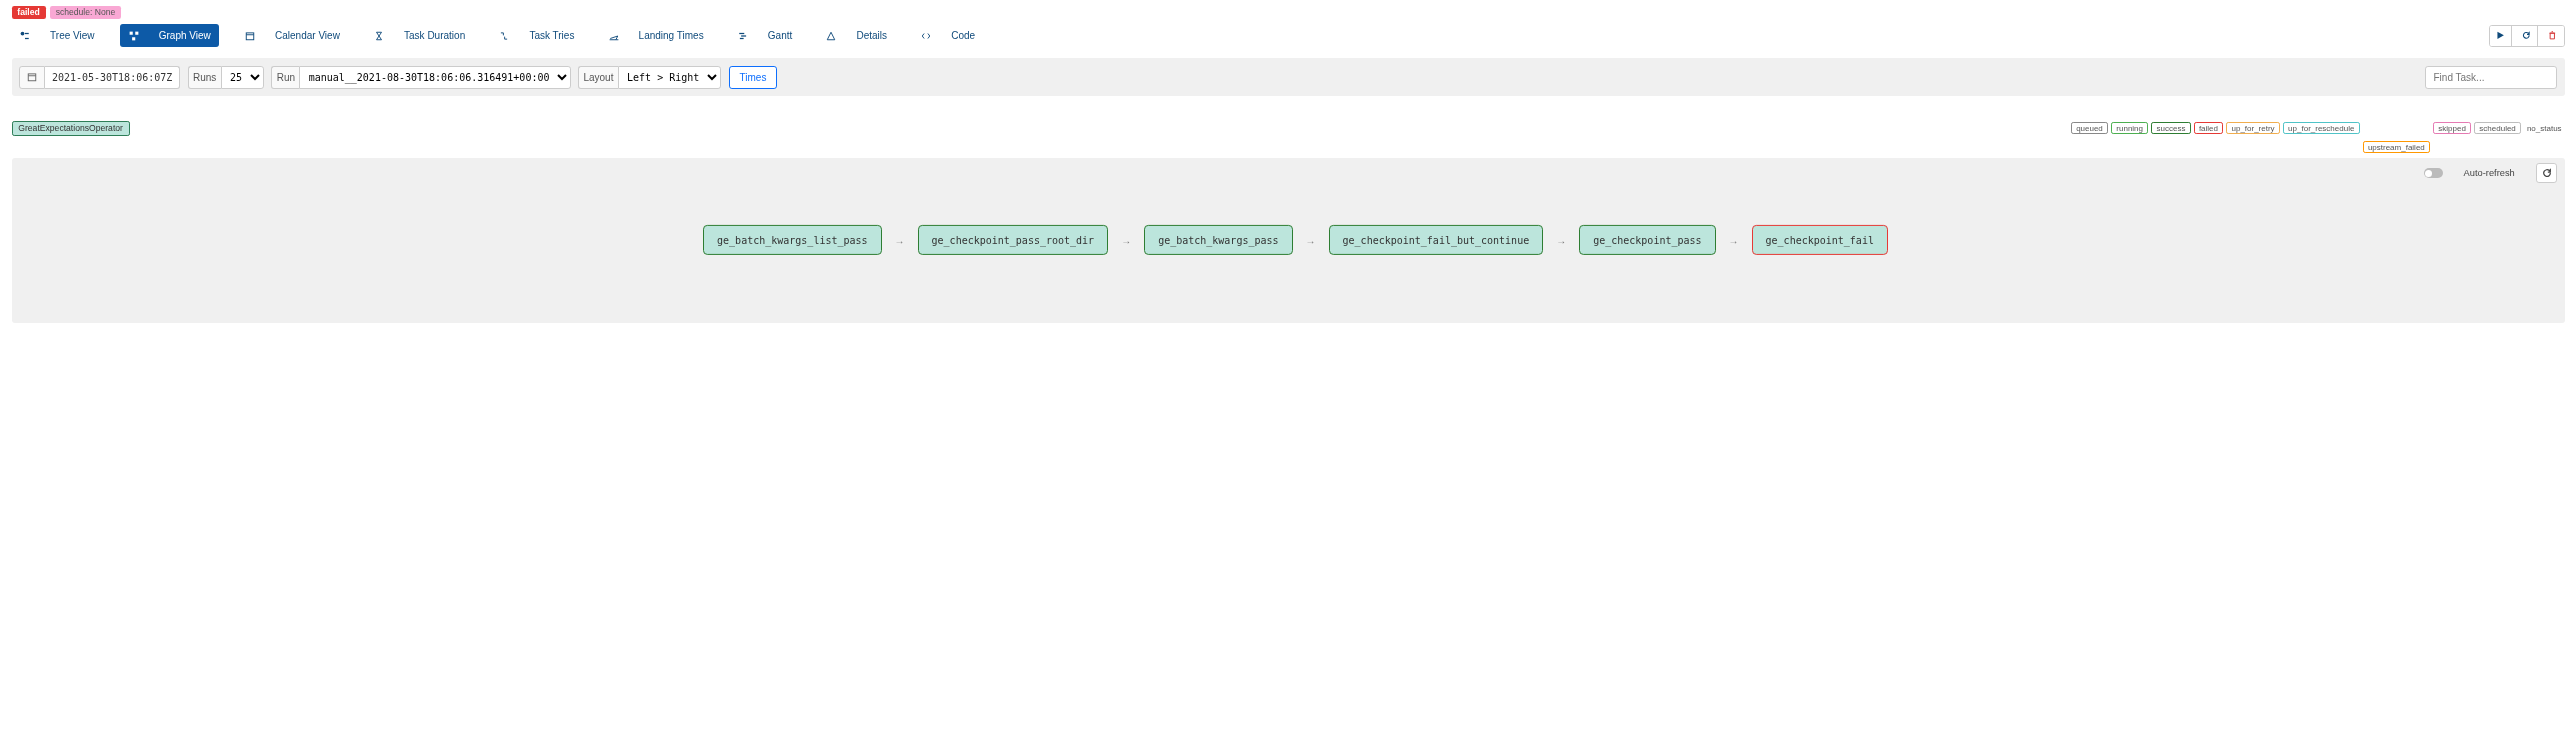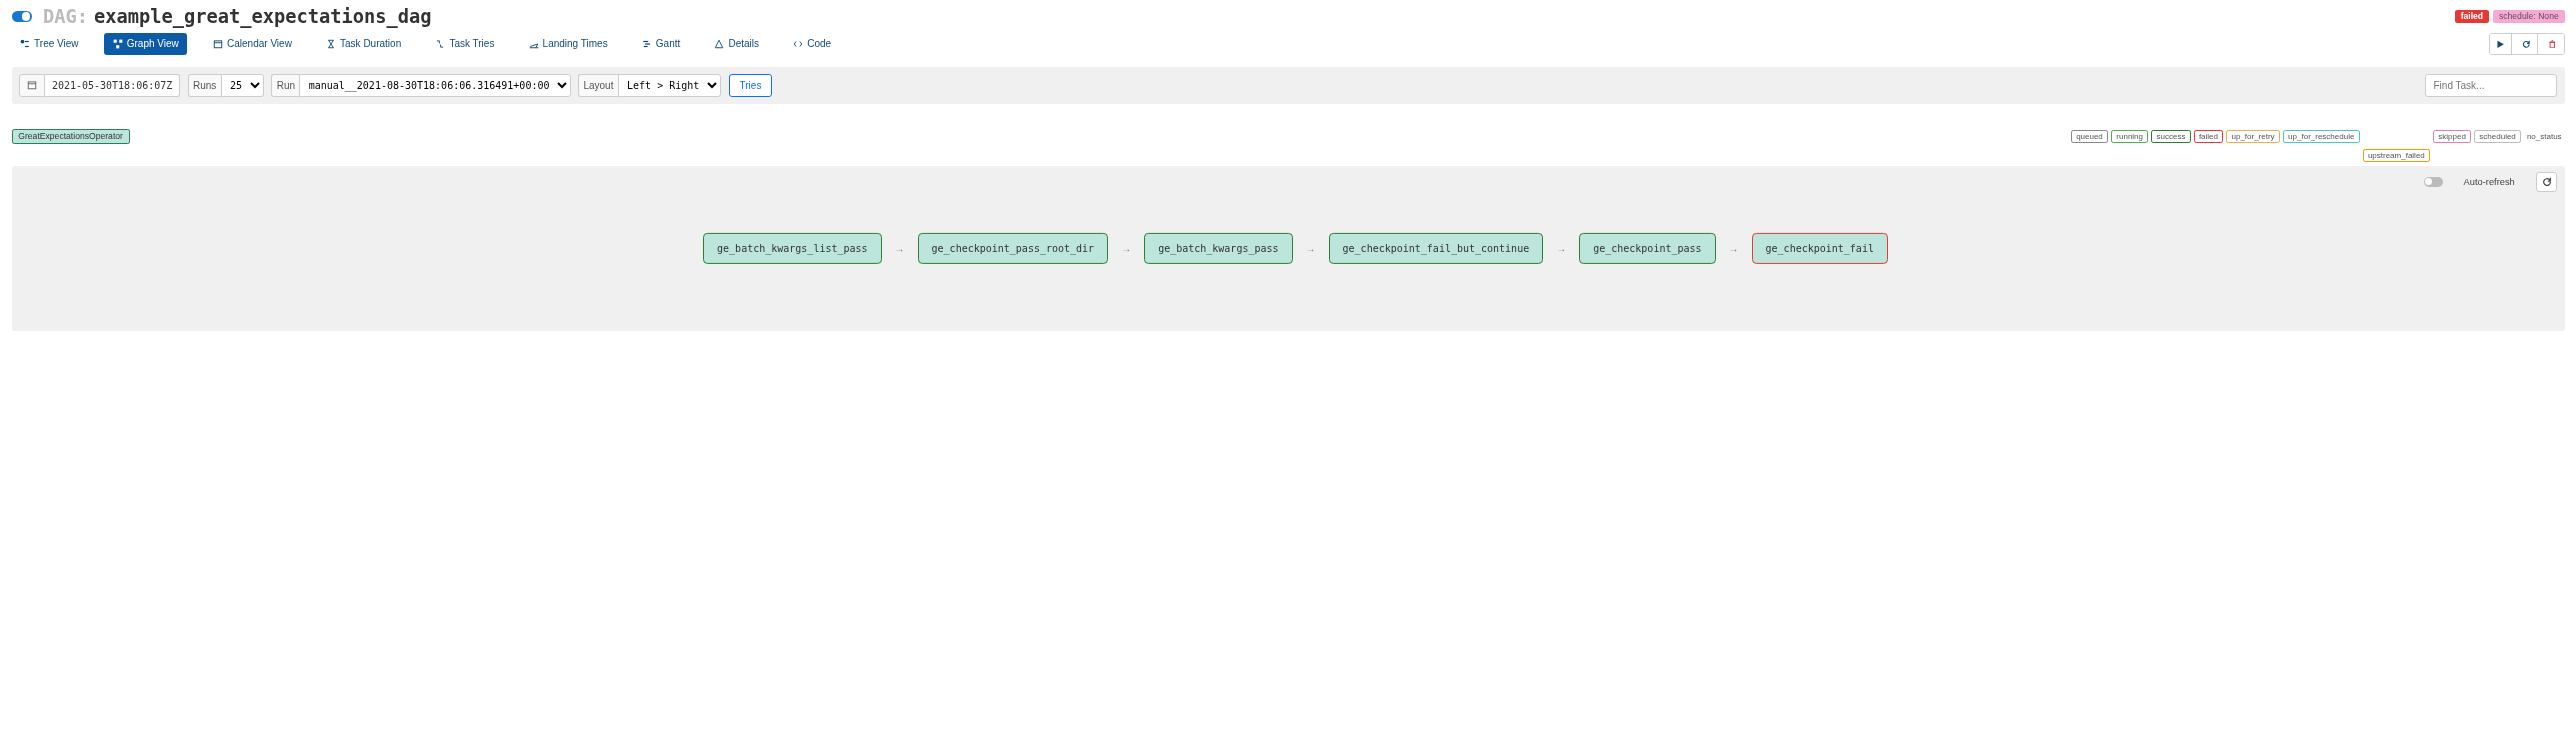--- a/index.html
+++ b/index.html
@@ -9,21 +9,21 @@
   .header-row .title { display: flex; align-items: baseline; gap: 5.8px; flex: 1; }
   .toggle-on { width: 20px; height: 11.5px; border-radius: 5.8px; background: #1976d2; position: relative; display: inline-block; margin-right: 5.8px; align-self: center; }
   .toggle-on::after { content:""; width: 8.6px; height: 8.6px; border-radius: 50%; background: #fff; position: absolute; top: 1.4px; right: 1.4px; }
   .dag-label { color: #bbb; font-size: 18.7px; font-weight: 600; font-family: ui-monospace, Menlo, monospace; }
   .dag-name { color: #333; font-size: 18.7px; font-weight: 600; font-family: ui-monospace, Menlo, monospace; }
   .header-badges { display: flex; gap: 4.3px; align-items: center; }
   .badge-failed { background: #e53935; color: #fff; font-size: 8.6px; font-weight: 600; padding: 1.4px 5.8px; border-radius: 2.2px; }
   .badge-sched { background: #f9a8d4; color: #555; font-size: 8.6px; padding: 1.4px 5.8px; border-radius: 2.2px; }
 
   .tabs-row { display: flex; align-items: center; padding: 2.9px 11.5px 11.5px 11.5px; border-bottom: 0; gap: 17px; }
-  .tab { display: inline-flex; align-items: center; gap: 4px; color: #0f4a7b; font-weight: 500; font-size: 10px; padding: 5.8px 8.6px; border-radius: 2.9px; text-decoration: none; }
+  .tab { display: inline-flex; align-items: center; gap: 20px; color: #0f4a7b; font-weight: 500; font-size: 10px; padding: 5.8px 8.6px; border-radius: 2.9px; text-decoration: none; }
   .tab.active { background: #0d5aa7; color: #fff; }
   .tab .ico { width: 10px; height: 10px; display: inline-flex; align-items: center; justify-content: center; }
   .tab svg { fill: #0f4a7b; }
   .tab.active svg { fill: #fff; }
   .tabs-spacer { flex: 1; }
   .action-btns { display: flex; gap: 4.3px; border: 0.7px solid #ccc; border-radius: 2.9px; overflow: hidden; }
   .action-btns button { background: #fff; border: none; border-right: 0.7px solid #ccc; width: 21.6px; height: 20px; display: flex; align-items: center; justify-content: center; }
   .action-btns button:last-child { border-right: none; }
 
   .controls-panel { background: #f0f0f0; margin: 0 11.5px; border-radius: 2.9px; padding: 7.2px; display: flex; align-items: center; gap: 7.2px; }
@@ -49,25 +49,20 @@
   .node { background:#bce5dc; padding:8.6px 13px; border-radius:4.3px; font-family: ui-monospace, Menlo, monospace; font-size:10px; white-space:nowrap; border:1.4px solid; }
   .node.success { border-color:#2e7d32; }
   .node.failed { border-color:#e53935; }
   .arrow { color:#777; font-size:10px; }
   .grp { display:flex; align-items:center; }
 </style>
 </head>
 <body>
 
 <div class="header-row">
-  <div class="title">
-    <span class="toggle-on"></span>
-    <span class="dag-label">DAG:</span>
-    <span class="dag-name">example_great_expectations_dag</span>
-  </div>
   <div class="header-badges">
     <span class="badge-failed">failed</span>
     <span class="badge-sched">schedule: None</span>
   </div>
 </div>
 
 <div class="tabs-row">
   <a class="tab">
     <span class="ico">
         <svg viewBox="0 0 16 16" width="10" height="10">
@@ -183,21 +178,21 @@
     <select class="ctrl"><option>25</option></select>
   </div>
   <div class="grp">
     <span class="lbl">Run</span>
     <select class="ctrl" style="min-width:244px"><option>manual__2021-08-30T18:06:06.316491+00:00</option></select>
   </div>
   <div class="grp">
     <span class="lbl">Layout</span>
     <select class="ctrl" style="min-width:79px"><option>Left &gt; Right</option></select>
   </div>
-  <button class="update-btn">Tries</button>
+  <button class="update-btn">Times</button>
   <input class="find-task" placeholder="Find Task..." style="">
 </div>
 
 <div class="legend-row">
   <span class="op-badge">GreatExpectationsOperator</span>
   <div class="legend-spacer"></div>
   <div id="status-legend" style="display:flex; gap:2.9px; align-items:center;">
       <span class="status-badge" style="border-color: rgb(136, 136, 136);">queued</span>
       <span class="status-badge" style="border-color: rgb(76, 175, 80);">running</span>
       <span class="status-badge" style="border-color: rgb(46, 125, 50);">success</span>

